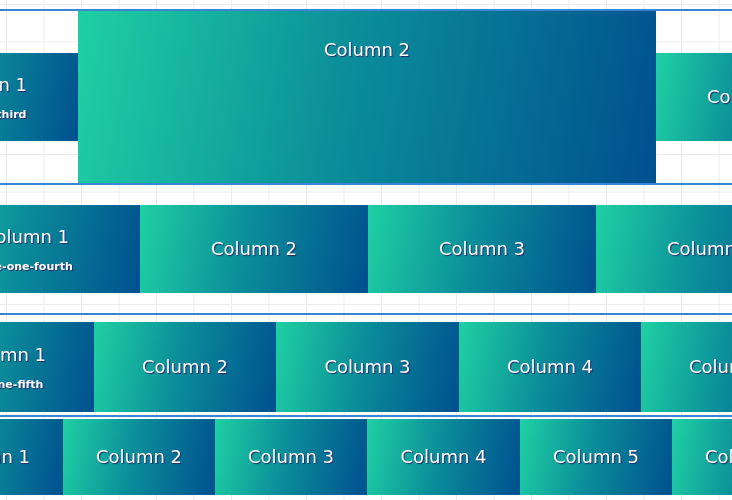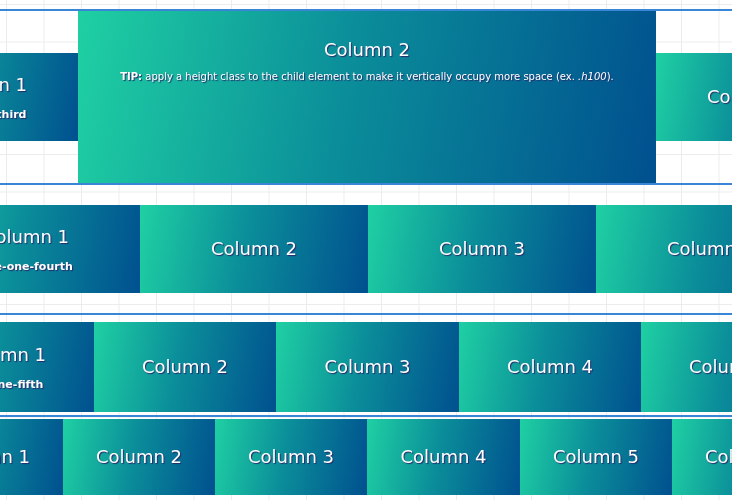--- a/index.html
+++ b/index.html
@@ -37,23 +37,20 @@
 
 <div class="row" style="top:9px;height:176px;">
   <div class="col" style="left:-108px;top:42px;width:188px;height:88px;align-items:flex-end;padding-right:0;">
     <div style="width:188px;text-align:center;">
       <div class="title">Column 1</div>
       <div class="sub" style="margin-top:12px;">one-<span>one-third</span></div>
     </div>
   </div>
   <div class="col" style="left:80px;top:0;width:578px;height:172px;justify-content:flex-start;padding-top:28px;">
     <div class="title">Column 2</div>
-    <div class="tip">
-      <b>TIP:</b><span> apply a height class to the child element to make it vertically occupy more space (ex. </span><i>.h100</i><span>).</span>
-    </div>
   </div>
   <div class="col" style="left:658px;top:42px;width:188px;height:88px;">
     <div class="title">Column 3</div>
   </div>
 </div>
 
 <div class="row" style="top:183px;height:132px;border-top:none;">
   <div class="col" style="left:-86px;top:22px;width:228px;height:88px;">
     <div class="title">Column 1</div>
     <div class="sub" style="margin-top:12px;">one-<span>one-fourth</span></div>

